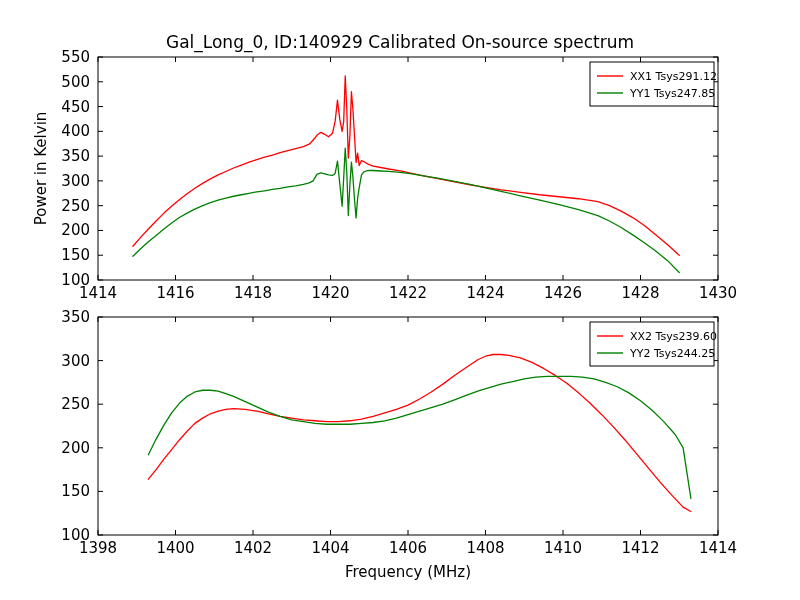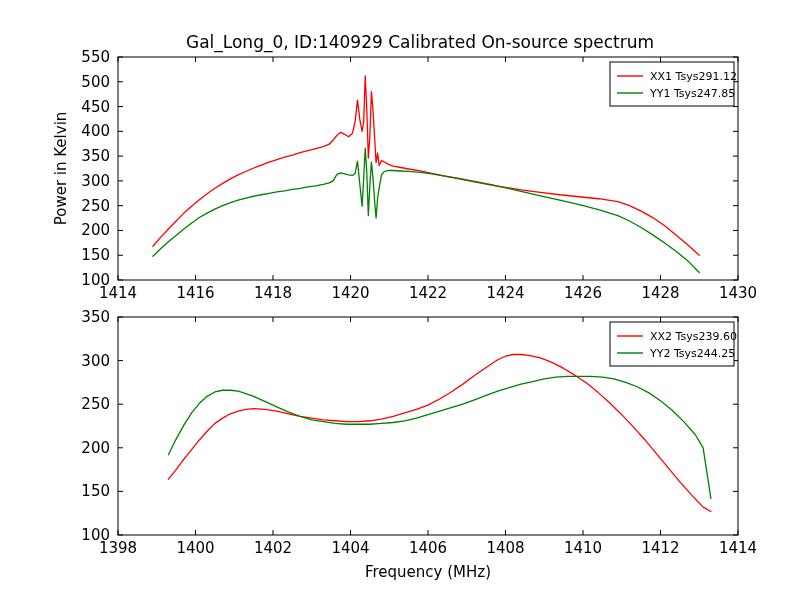--- a/index.html
+++ b/index.html
@@ -12,21 +12,20 @@
     width: 800px;
     height: 600px;
     font-family: "DejaVu Sans", sans-serif;
     overflow: hidden;
   }
   #figure {
     position: relative;
     width: 728px;
     height: 600px;
     background: #ffffff;
-    padding-left: 20px;
   }
   #figure svg {
     display: block;
   }
   .axis-line {
     fill: none;
     stroke: #000000;
     stroke-width: 1;
   }
   .tick-mark {

